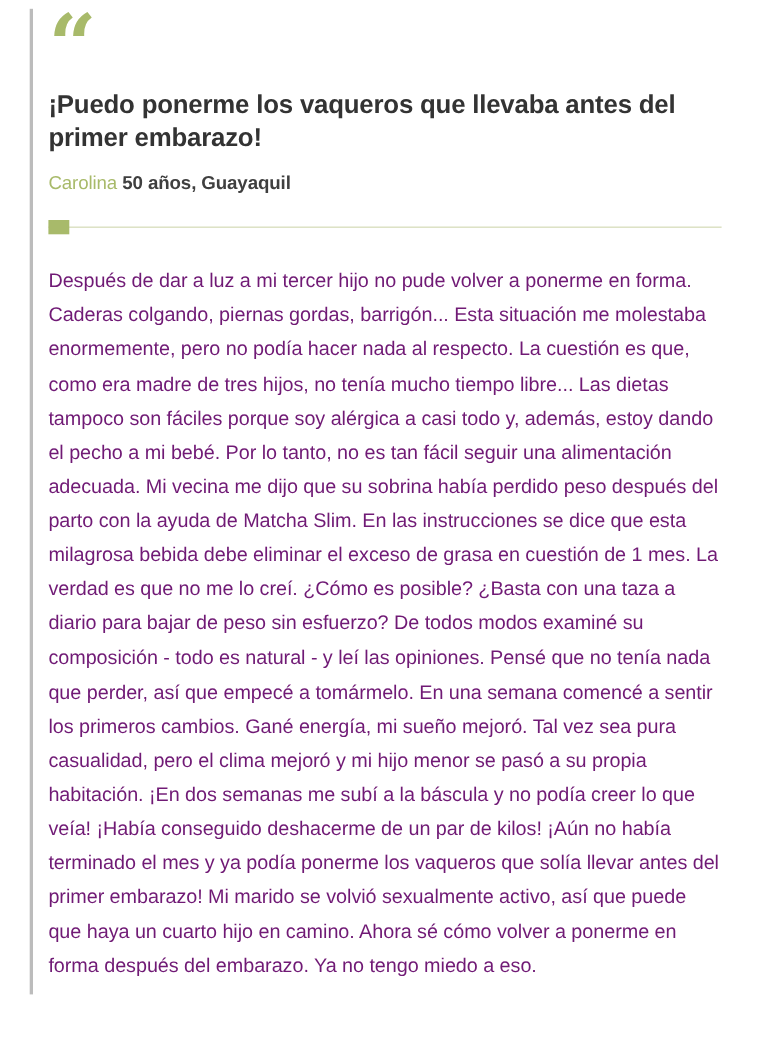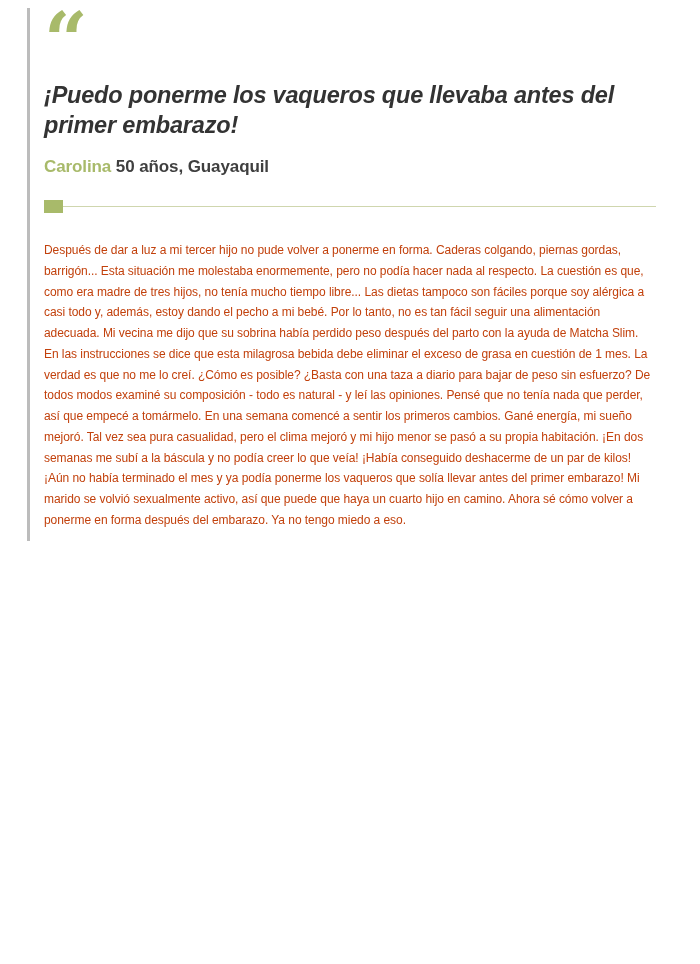--- a/index.html
+++ b/index.html
@@ -40,32 +40,31 @@
     user-select: none;
   }
   .headline {
     margin: 8px 0 0 0;
     font-size: 23.5px;
     line-height: 1.28;
     font-weight: 700;
     color: #333333;
     letter-spacing: -0.2px;
     max-width: 580px;
-    font-style: italic;
   }
   .byline {
     margin-top: 17px;
     font-size: 17px;
     font-weight: 700;
     color: #3f3f3f;
     letter-spacing: -0.1px;
   }
   .byline .name {
     color: #a8ba6a;
-    font-weight: 700;
+    font-weight: 400;
   }
   .divider-wrap {
     margin-top: 23px;
     position: relative;
     height: 14px;
   }
   .divider-line {
     position: absolute;
     left: 0;
     right: 0;
@@ -76,23 +75,23 @@
   .divider-block {
     position: absolute;
     left: 0;
     top: 0;
     width: 19px;
     height: 13px;
     background: #a8ba6a;
   }
   .body-text {
     margin-top: 26px;
-    font-size: 12px;
+    font-size: 18px;
     line-height: 1.73;
-    color: #c2410c;
+    color: #701a75;
     letter-spacing: -0.05px;
     text-align: left;
     padding-bottom: 40px;
     max-width: 610px;
   }
 </style>
 </head>
 <body>
 
 <article class="testimonial">

